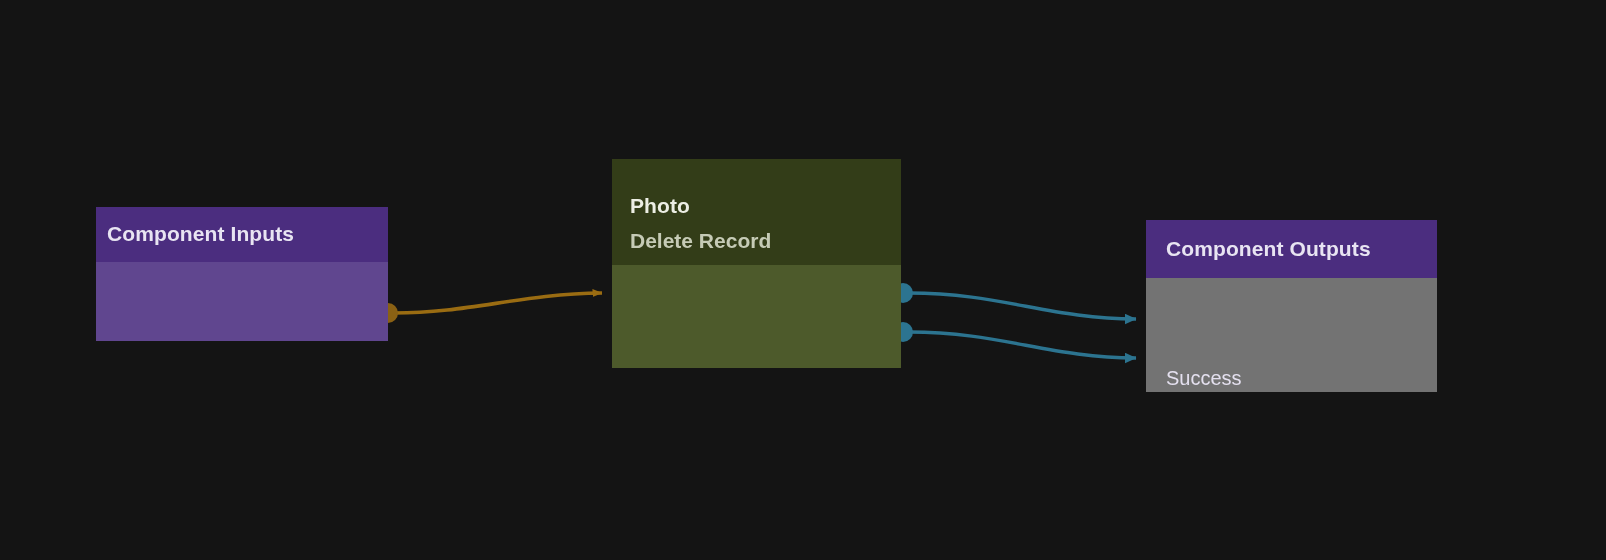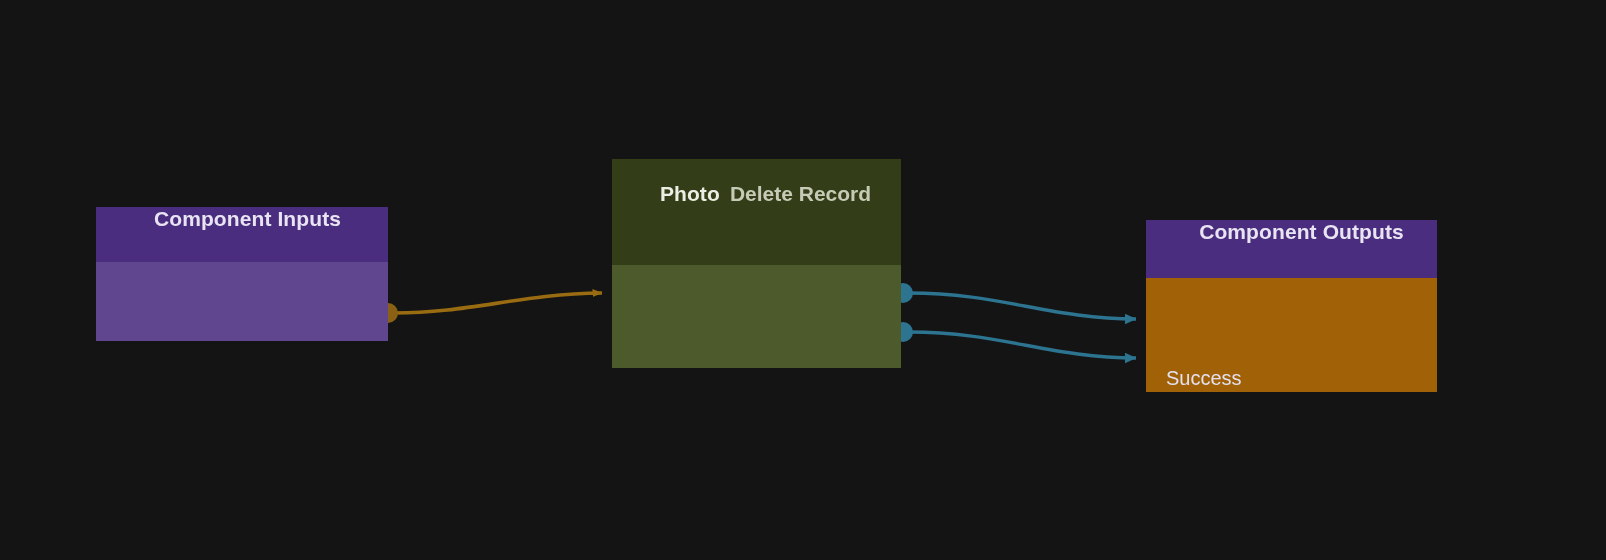--- a/index.html
+++ b/index.html
@@ -26,21 +26,21 @@
   }
   .node {
     position: absolute;
     box-sizing: border-box;
     overflow: hidden;
   }
   .node-header {
     box-sizing: border-box;
     width: 100%;
     display: flex;
-    flex-direction: row;
+    flex-direction: column;
     justify-content: center;
     gap: 10px;
   }
   .node-body {
     box-sizing: border-box;
     width: 100%;
     position: relative;
   }
   .node-title {
     font-size: 21px;
@@ -109,21 +109,21 @@
     height: 172px;
   }
   #node-component-outputs .node-header {
     height: 58px;
     background: #4b2d7f;
     padding-left: 20px;
   }
   #node-component-outputs .node-title { color: #e8e4f2; }
   #node-component-outputs .node-body {
     height: 114px;
-    background: #a16207;
+    background: #737373;
   }
   #node-component-outputs .port-success {
     color: #e4e0ef;
     left: 20px;
     top: 90px;
   }
 </style>
 </head>
 <body>
 

